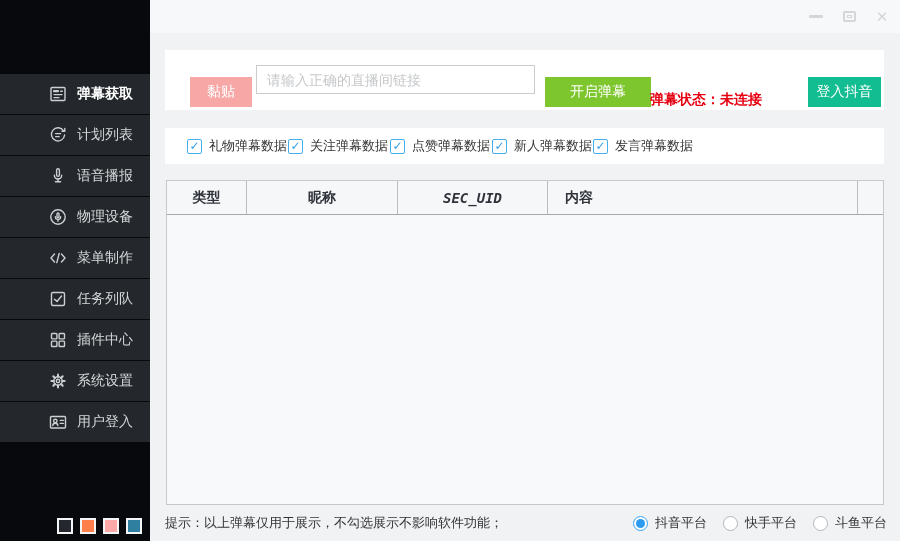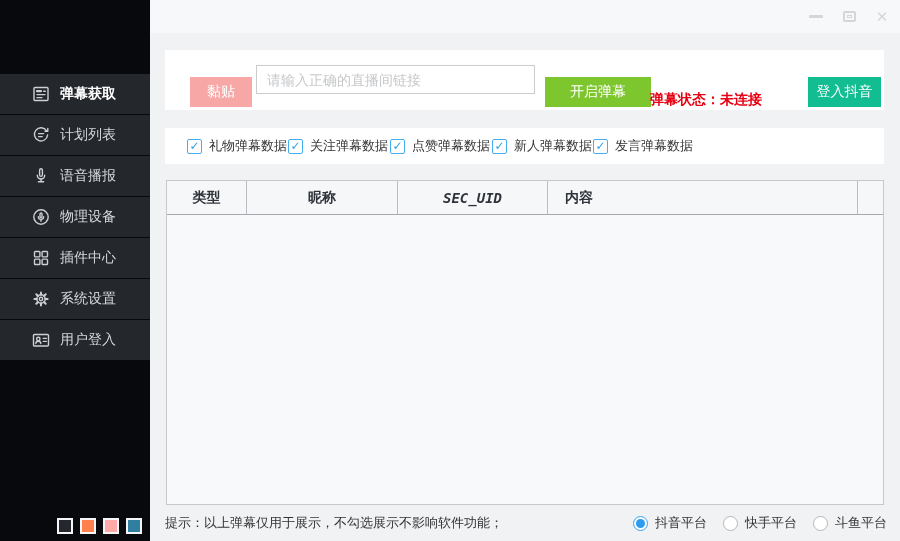--- a/index.html
+++ b/index.html
@@ -3,21 +3,21 @@
 <meta charset="utf-8">
 <style>
   * { margin:0; padding:0; box-sizing:border-box; }
   body { font-family:"Liberation Sans","DejaVu Sans",sans-serif; }
   .app { position:relative; width:900px; height:541px; background:#f1f2f4; overflow:hidden; }
 
   
   .sidebar { position:absolute; left:0; top:0; width:150px; height:541px; background:#07090c; }
   .menu { position:absolute; top:74px; left:0; width:150px; }
   .menu-item { height:40px; margin-bottom:1px; background:#24272b; display:flex; align-items:center;
-               padding-left:31px; gap:9px; color:#d6d8da; font-size:14px; cursor:pointer; }
+               padding-left:48px; gap:9px; color:#d6d8da; font-size:14px; cursor:pointer; }
   .menu-item.active { color:#ffffff; font-weight:bold; }
   .mi-icon { width:20px; height:20px; display:flex; align-items:center; justify-content:center; flex:none; }
   .mi-icon svg { width:20px; height:20px; stroke:#cdd0d3; fill:none; stroke-width:1.4;
                  stroke-linecap:round; stroke-linejoin:round; }
   .swatches { position:absolute; left:57px; top:518px; display:flex; gap:7px; }
   .swatch { width:16px; height:16px; border:2px solid #f4f5f7; display:inline-block; cursor:pointer; }
 
   
   .main { position:absolute; left:150px; top:0; width:750px; height:541px; }
   .titlebar { position:absolute; top:0; left:0; width:750px; height:33px; background:#f7f8fa; }
@@ -113,20 +113,39 @@
       <div class="menu-item">
         <span class="mi-icon">
           <svg viewBox="0 0 20 20">
               <circle cx="10" cy="10" r="7.2"></circle>
               <rect x="9" y="6" width="2" height="4.6" rx="1"></rect>
               <path d="M7.4 9.8a2.6 2.6 0 0 0 5.2 0"></path>
               <path d="M10 12.4v1.8"></path>
             </svg>
         </span>
         <span class="mi-label">物理设备</span>
+      </div>
+      <div class="menu-item">
+        <span class="mi-icon">
+          <svg viewBox="0 0 20 20">
+              <polyline points="6.5,6 3,10 6.5,14"></polyline>
+              <polyline points="13.5,6 17,10 13.5,14"></polyline>
+              <path d="M11.2 5.4 8.8 14.6"></path>
+            </svg>
+        </span>
+        <span class="mi-label">菜单制作</span>
+      </div>
+      <div class="menu-item">
+        <span class="mi-icon">
+          <svg viewBox="0 0 20 20">
+              <rect x="3.5" y="3.5" width="13" height="13" rx="1.5"></rect>
+              <polyline points="6.5,10.2 9,12.5 13.5,7"></polyline>
+            </svg>
+        </span>
+        <span class="mi-label">任务列队</span>
       </div>
       <div class="menu-item">
         <span class="mi-icon">
           <svg viewBox="0 0 20 20">
               <rect x="3.5" y="3.5" width="5.4" height="5.4" rx="0.8"></rect>
               <rect x="11.1" y="3.5" width="5.4" height="5.4" rx="0.8"></rect>
               <rect x="3.5" y="11.1" width="5.4" height="5.4" rx="0.8"></rect>
               <rect x="11.1" y="11.1" width="5.4" height="5.4" rx="0.8"></rect>
             </svg>
         </span>

